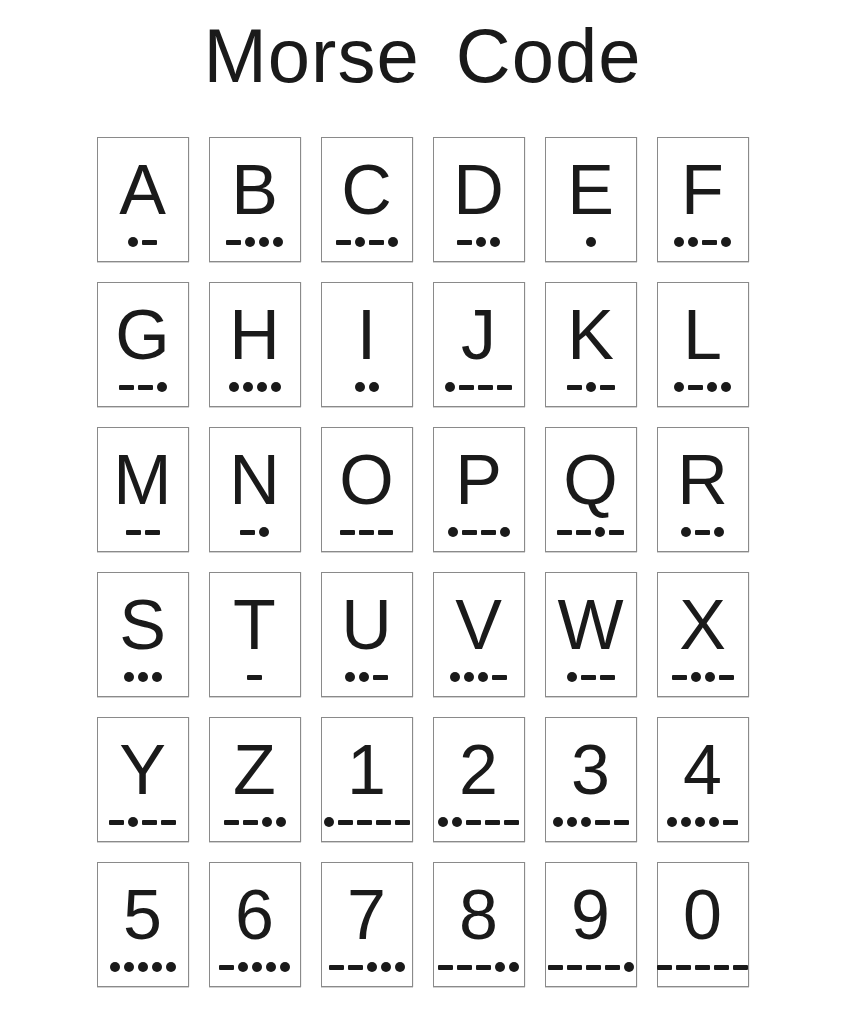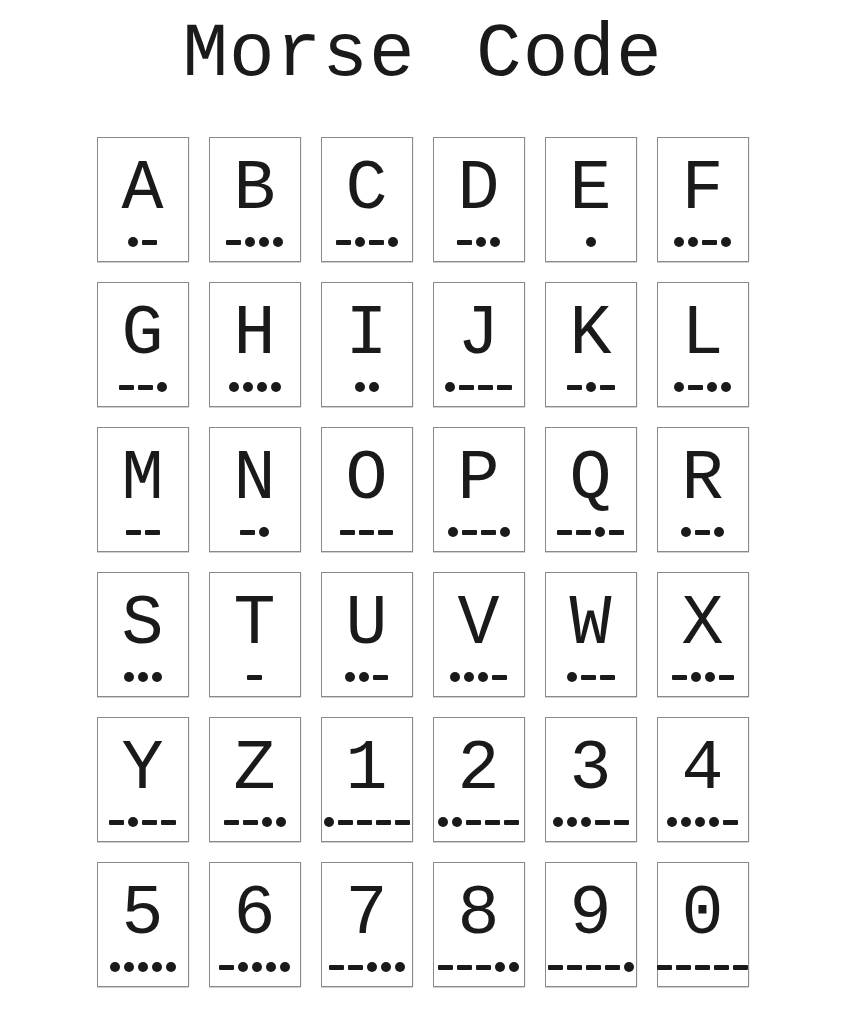--- a/index.html
+++ b/index.html
@@ -9,21 +9,21 @@
   }
   * { margin: 0; padding: 0; box-sizing: border-box; }
   html, body {
     background: var(--bg);
   }
   .page {
     position: relative;
     width: 845px;
     height: 1026px;
     background: var(--bg);
-    font-family: Liberation Mono, monospace;
+    font-family: Liberation Sans, sans-serif;
     color: var(--ink);
     overflow: hidden;
   }
   .title {
     margin-top: 12px;
     text-align: center;
     font-size: 76px;
     line-height: 1.15;
     font-weight: 300;
     letter-spacing: 1px;

